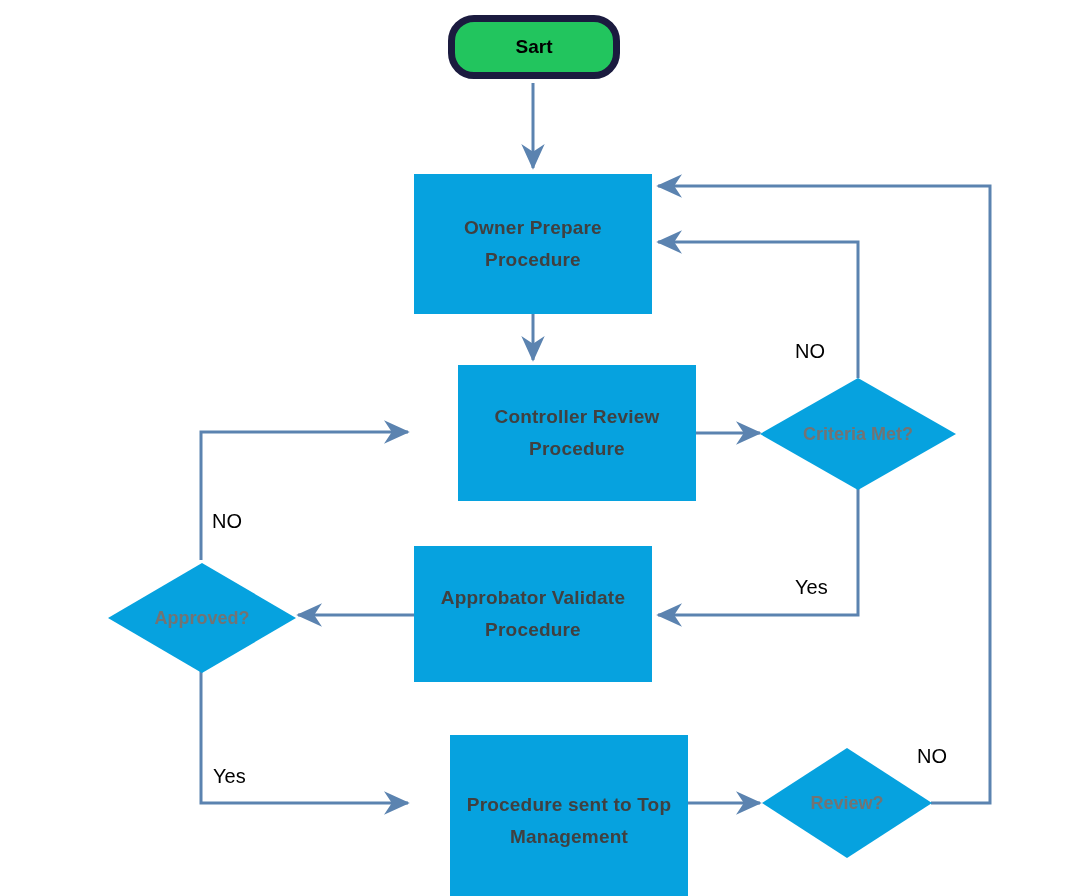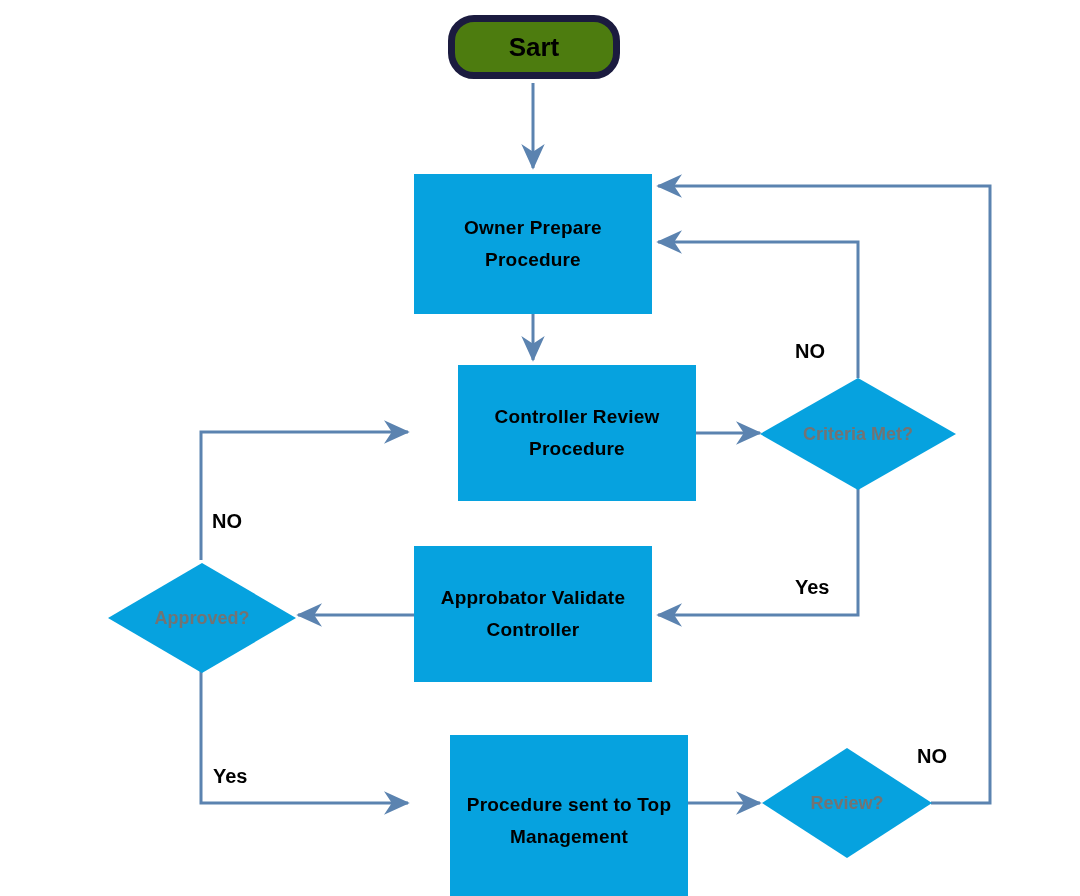--- a/index.html
+++ b/index.html
@@ -27,33 +27,33 @@
   .node {
     position: absolute;
     box-sizing: border-box;
     display: flex;
     align-items: center;
     justify-content: center;
     text-align: center;
   }
   .process {
     background: #06a2df;
-    color: #000000;
+    color: #404040;
     font-weight: bold;
     font-size: 19px;
     line-height: 32px;
     letter-spacing: .2px;
   }
   .terminator {
-    background: #4d7c0f;
+    background: #22c55e;
     border: 7px solid #1b1b3f;
     border-radius: 26px;
     color: #000000;
     font-weight: bold;
-    font-size: 26px;
+    font-size: 19px;
   }
   .decision-wrap {
     position: absolute;
   }
   .decision-shape {
     position: absolute;
     left: 0;
     top: 0;
     width: 100%;
     height: 100%;
@@ -70,21 +70,21 @@
     text-align: center;
     color: #737373;
     font-weight: bold;
     font-size: 18px;
     line-height: 26px;
     pointer-events: none;
   }
   .edge-label {
     position: absolute;
     color: #000000;
-    font-weight: bold;
+    font-weight: normal;
     font-size: 20px;
     white-space: nowrap;
   }
 </style>
 </head>
 <body>
 
 <div id="canvas">
 
   <svg id="wires" viewBox="0 0 1080 896" xmlns="http://www.w3.org/2000/svg">
@@ -116,21 +116,21 @@
       <path d="M931,803 L990,803 L990,186 L658,186" marker-end="url(#arrowhead)"></path>
     </g>
   </svg>
 
   <div class="node terminator" style="left:448px; top:15px; width:172px; height:64px;">Sart</div>
 
   <div class="node process" style="left:414px; top:174px; width:238px; height:140px;">Owner Prepare Procedure</div>
 
   <div class="node process" style="left:414px; top:365px; width:238px; height:136px;margin-left:44px;">Controller Review Procedure</div>
 
-  <div class="node process" style="left:414px; top:546px; width:238px; height:136px;">Approbator Validate Controller</div>
+  <div class="node process" style="left:414px; top:546px; width:238px; height:136px;">Approbator Validate Procedure</div>
 
   <div class="node process" style="left:414px; top:735px; width:238px; height:172px;margin-left:36px;">Procedure sent to Top Management</div>
 
   <div class="decision-wrap" style="left:760px; top:378px; width:196px; height:112px;">
     <svg class="decision-shape" viewBox="0 0 196 112" xmlns="http://www.w3.org/2000/svg">
       <polygon points="98,0 196,56 98,112 0,56" fill="#06a2df"></polygon>
     </svg>
     <div class="decision-label">Criteria Met?</div>
   </div>
 

